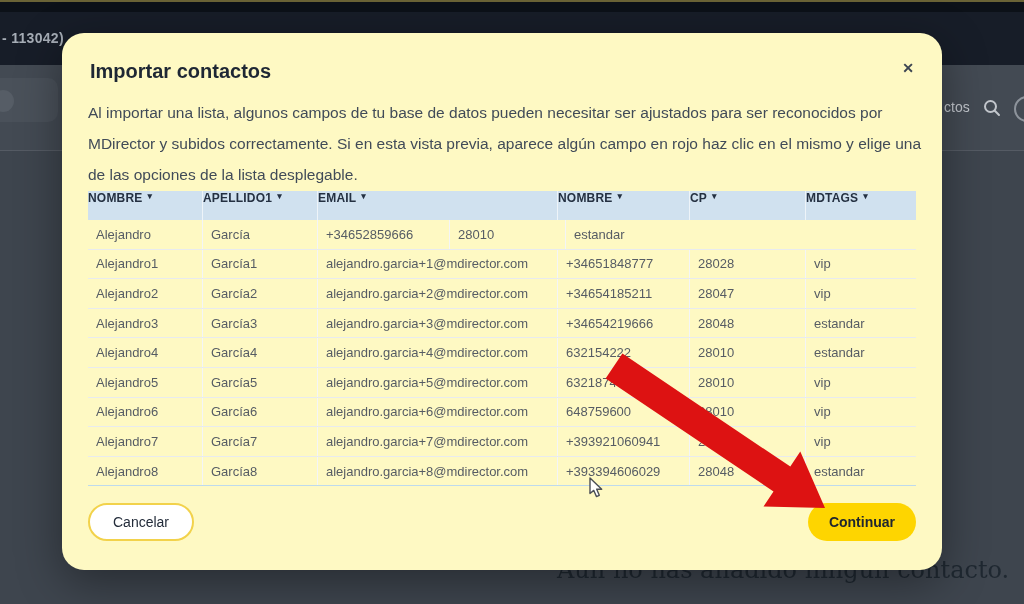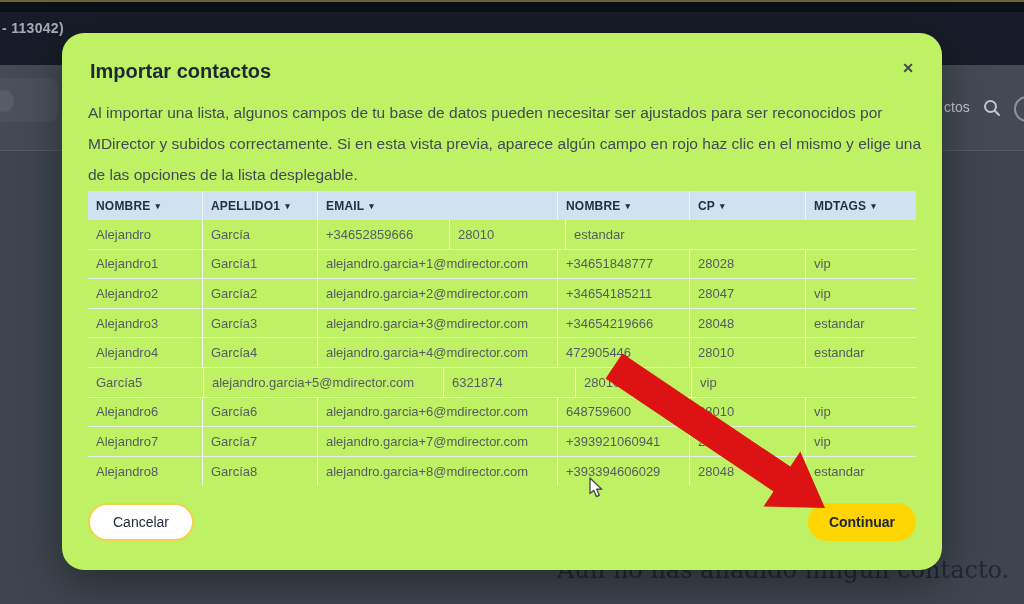--- a/index.html
+++ b/index.html
@@ -4,48 +4,48 @@
 <style>
   html,body{margin:0;padding:0;}
   body{
     width:1024px;height:604px;position:relative;overflow:hidden;
     font-family:"Liberation Sans",sans-serif;background:#3e454e;
   }
   
   .bg-accent-line{position:absolute;left:0;top:0;width:1024px;height:2px;background:#6a6336;z-index:1;}
   .bg-topbar{position:absolute;left:0;top:2px;width:1024px;height:10px;background:#0c1118;z-index:1;}
   .bg-navbar{position:absolute;left:0;top:12px;width:1024px;height:53px;background:#171d28;z-index:1;}
-  .bg-id-text{position:absolute;left:2px;top:20px;font-size:14px;font-weight:700;color:#a6adb6;letter-spacing:.3px;z-index:2;}
+  .bg-id-text{position:absolute;left:2px;top:30px;font-size:14px;font-weight:700;color:#a6adb6;letter-spacing:.3px;z-index:2;}
   .bg-toolbar{position:absolute;left:0;top:65px;width:1024px;height:85px;background:#434a53;border-bottom:1px solid #555b64;z-index:1;}
   .bg-left-panel{position:absolute;left:0;top:78px;width:58px;height:44px;background:#4a515a;border-radius:0 10px 10px 0;z-index:2;}
   .bg-left-circle{position:absolute;left:-8px;top:90px;width:22px;height:22px;border-radius:50%;background:#565d66;z-index:3;}
   .bg-toolbar-text{position:absolute;left:944px;top:99px;font-size:14px;color:#c2c6cc;z-index:2;}
   .bg-search{position:absolute;left:981px;top:97px;z-index:2;}
   .bg-right-circle{position:absolute;left:1014px;top:96px;width:22px;height:22px;border:2px solid #8d939b;border-radius:50%;z-index:2;}
   .bg-empty-state{
     position:absolute;left:557px;top:556px;z-index:3;
     font-family:"DejaVu Serif","Liberation Serif",serif;
     font-size:24px;color:#1f2831;white-space:nowrap;
   }
   
   .modal{
     position:absolute;left:62px;top:33px;width:880px;height:537px;z-index:10;
-    background:#bef264;border-radius:22px;box-shadow:0 12px 45px rgba(0,0,0,.38);
+    background:#fef9c3;border-radius:22px;box-shadow:0 12px 45px rgba(0,0,0,.38);
   }
   .modal-title{position:absolute;left:28px;top:27px;font-size:20px;font-weight:700;color:#1e2734;}
   .modal-close{position:absolute;right:28px;top:28px;font-size:14px;font-weight:700;color:#3c4551;cursor:pointer;line-height:14px;}
   .modal-desc{
     position:absolute;left:26px;top:64px;width:838px;
     font-size:15.5px;line-height:31px;color:#414b58;
   }
   
   .table{position:absolute;left:26px;top:158px;width:828px;border-bottom:1px solid #bedaed;}
   .thead{display:flex;height:29px;background:#d0e1ef;}
   .th{
-    display:flex;align-items:center;box-sizing:border-box;padding-left:8px;
+    display:flex;box-sizing:border-box;
     font-size:12px;font-weight:700;color:#243041;letter-spacing:.2px;
     border-left:1px solid #eef4f9;cursor:pointer;white-space:nowrap;
   }
   .th:first-child{border-left:none;}
   .caret{margin-left:5px;font-size:9px;color:#243041;}
   .tr{display:flex;height:28.6px;border-bottom:1px solid #e8ebef;}
   .tr:last-child{border-bottom:none;}
   .td{
     display:flex;align-items:center;box-sizing:border-box;padding-left:8px;
     font-size:13px;color:#565c64;border-left:1px solid #f3f5f7;
@@ -149,25 +149,26 @@
           <div class="td c1">García3</div>
           <div class="td c2">alejandro.garcia+3@mdirector.com</div>
           <div class="td c3">+34654219666</div>
           <div class="td c4">28048</div>
           <div class="td c5">estandar</div>
         </div>
         <div class="tr">
           <div class="td c0">Alejandro4</div>
           <div class="td c1">García4</div>
           <div class="td c2">alejandro.garcia+4@mdirector.com</div>
-          <div class="td c3">472905446</div>
-          <div class="td c4">28010</div>
-          <div class="td c5">estandar</div>
-        </div>
-        <div class="tr">
+          <div class="td c3">632154222</div>
+          <div class="td c4">28010</div>
+          <div class="td c5">estandar</div>
+        </div>
+        <div class="tr">
+          <div class="td c0">Alejandro5</div>
           <div class="td c1">García5</div>
           <div class="td c2">alejandro.garcia+5@mdirector.com</div>
           <div class="td c3">6321874</div>
           <div class="td c4">28010</div>
           <div class="td c5">vip</div>
         </div>
         <div class="tr">
           <div class="td c0">Alejandro6</div>
           <div class="td c1">García6</div>
           <div class="td c2">alejandro.garcia+6@mdirector.com</div>

